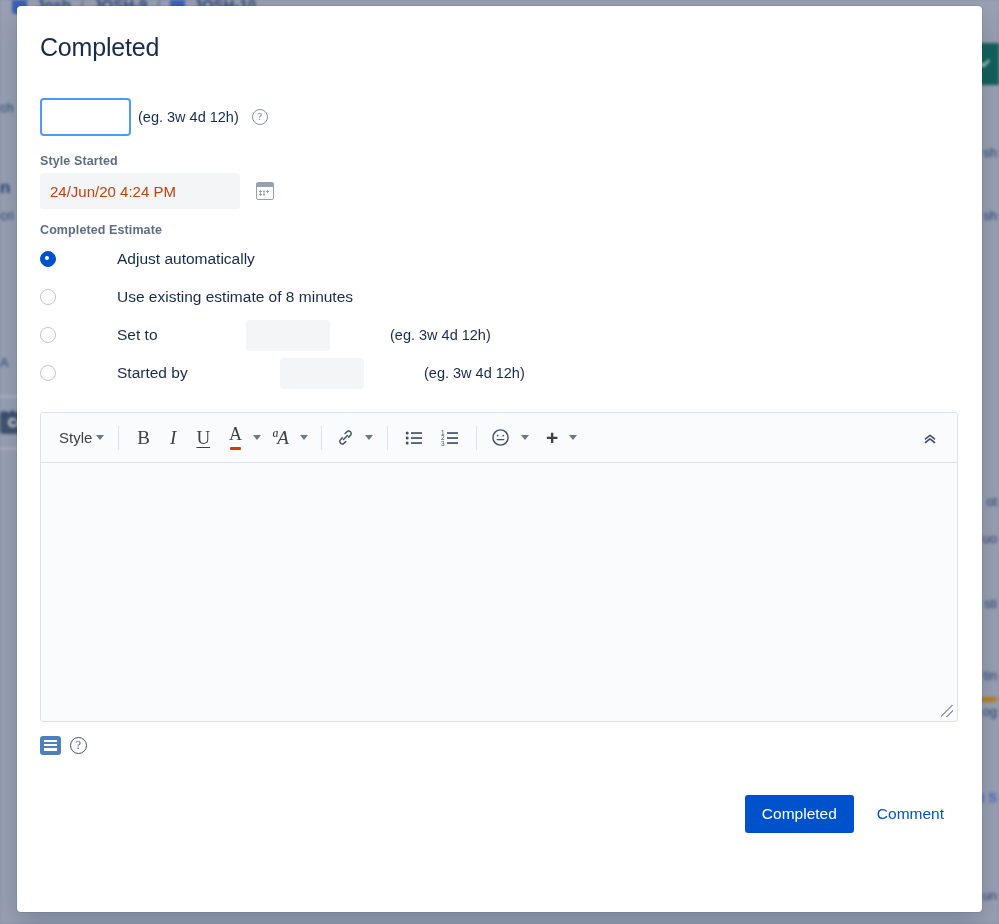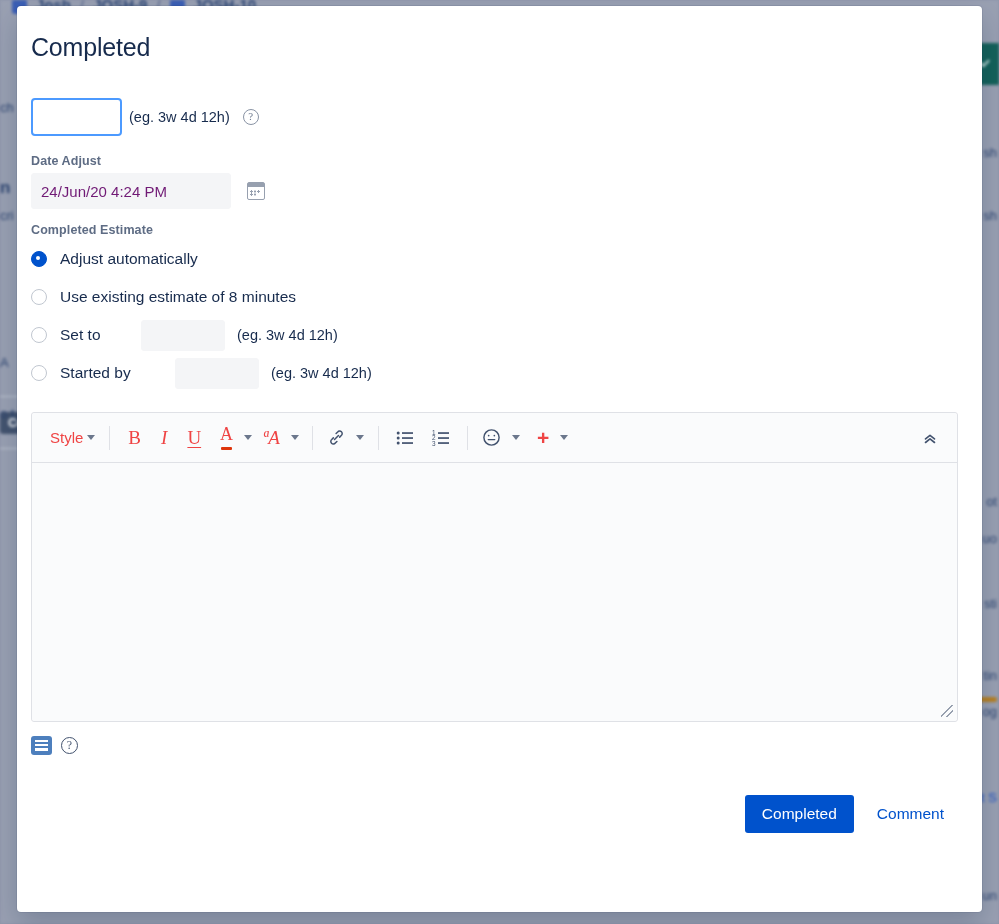--- a/index.html
+++ b/index.html
@@ -71,21 +71,21 @@
   
   #modal {
     position: absolute;
     left: 17px; top: 6px;
     width: 965px; height: 906px;
     background: #ffffff;
     border-radius: 4px;
     box-shadow: 0 0 0 1px rgba(9,30,66,.08), 0 12px 28px rgba(9,30,66,.22);
     overflow: hidden;
   }
-  #modal-inner { padding: 26px 24px 0 14px; }
+  #modal-inner { padding: 26px 24px 0 23px; }
 
   .modal-title {
     font-size: 25px; line-height: 30px; font-weight: 500;
     color: #172b4d; margin: 0 0 36px 0; letter-spacing: -.2px;
   }
 
   .field-label {
     font-size: 12.5px; font-weight: 700; color: #5e6c84;
     margin-bottom: 5px; letter-spacing: .1px;
   }
@@ -109,21 +109,21 @@
     margin-left: 13px; font-family: "Liberation Serif", serif;
     display: inline-block; flex: none; cursor: pointer;
   }
 
   .field-spacer { height: 18px; }
 
   .date-input {
     width: 200px; height: 36px;
     background: #f4f5f7;
     border: 1px solid #f4f5f7; border-radius: 3px;
-    font-family: inherit; font-size: 15px; color: #701a75;
+    font-family: inherit; font-size: 15px; color: #c2410c;
     padding: 0 9px; outline: none;
   }
   .cal-icon {
     width: 18px; height: 18px; margin-left: 16px;
     border: 1.6px solid #97a0af; border-radius: 2px;
     position: relative; cursor: pointer; flex: none;
   }
   .cal-icon::before {
     content: ""; position: absolute; left: 0; right: 0; top: 0; height: 4px;
     background: #97a0af;
@@ -132,21 +132,21 @@
     content: ""; position: absolute; left: 2px; top: 7px; width: 10px; height: 6px;
     background:
       radial-gradient(circle at 1.5px 1.5px, #97a0af 1px, transparent 1.2px),
       radial-gradient(circle at 5px 1.5px, #97a0af 1px, transparent 1.2px),
       radial-gradient(circle at 8.5px 1.5px, #97a0af 1px, transparent 1.2px),
       radial-gradient(circle at 1.5px 4.5px, #97a0af 1px, transparent 1.2px),
       radial-gradient(circle at 5px 4.5px, #97a0af 1px, transparent 1.2px);
   }
 
   
-  .radio-row { display: flex; align-items: center; margin-bottom: 4px; height: 34px; }
+  .radio-row { display: flex; align-items: center; margin-bottom: 4px; height: 34px; gap: 48px; }
   .radio {
     width: 16px; height: 16px; border-radius: 50%;
     border: 1.6px solid #c1c7d0; background: #fff;
     flex: none; cursor: pointer; position: relative;
   }
   .radio.checked { border-color: #0052cc; background: #0052cc; }
   .radio.checked::after {
     content: ""; position: absolute; left: 4.2px; top: 4.2px;
     width: 4.2px; height: 4.2px; border-radius: 50%; background: #fff;
   }
@@ -166,21 +166,21 @@
     border: 1px solid #dfe1e6; border-radius: 3px; margin-top: 4px;
     background: #fafbfc;
   }
   .toolbar {
     height: 50px; display: flex; align-items: center;
     padding: 0 12px; background: #fafbfc;
     border-bottom: 1px solid #dfe1e6; border-radius: 3px 3px 0 0;
   }
   .tb-btn {
     display: flex; align-items: center; gap: 4px;
-    color: #ef4444; cursor: pointer; padding: 4px 6px; border-radius: 3px;
+    color: #404040; cursor: pointer; padding: 4px 6px; border-radius: 3px;
     font-size: 15px; user-select: none;
   }
   .tb-sep { width: 1px; height: 24px; background: #dfe1e6; margin: 0 8px; flex: none; }
   .caret {
     width: 0; height: 0; border-left: 4px solid transparent;
     border-right: 4px solid transparent; border-top: 5px solid #6b778c;
     display: inline-block;
   }
   .tb-serif { font-family: "Liberation Serif", serif; font-size: 19px; }
   .u-under { text-decoration: underline; text-underline-offset: 3px; }
@@ -283,21 +283,21 @@
     <h1 class="modal-title">Completed</h1>
 
     <div class="row">
       <input class="input-focus" type="text" value="" style="">
       <span class="hint">(eg. 3w 4d 12h)</span>
       <span class="help-icon">?</span>
     </div>
 
     <div class="field-spacer"></div>
 
-    <div class="field-label">Date Adjust</div>
+    <div class="field-label">Style Started</div>
     <div class="row">
       <input class="date-input" type="text" value="24/Jun/20 4:24 PM" style="">
       <span class="cal-icon"></span>
     </div>
 
     <div style="height:14px;"></div>
 
     <div class="field-label">Completed Estimate</div>
 
     <div class="radio-row">

